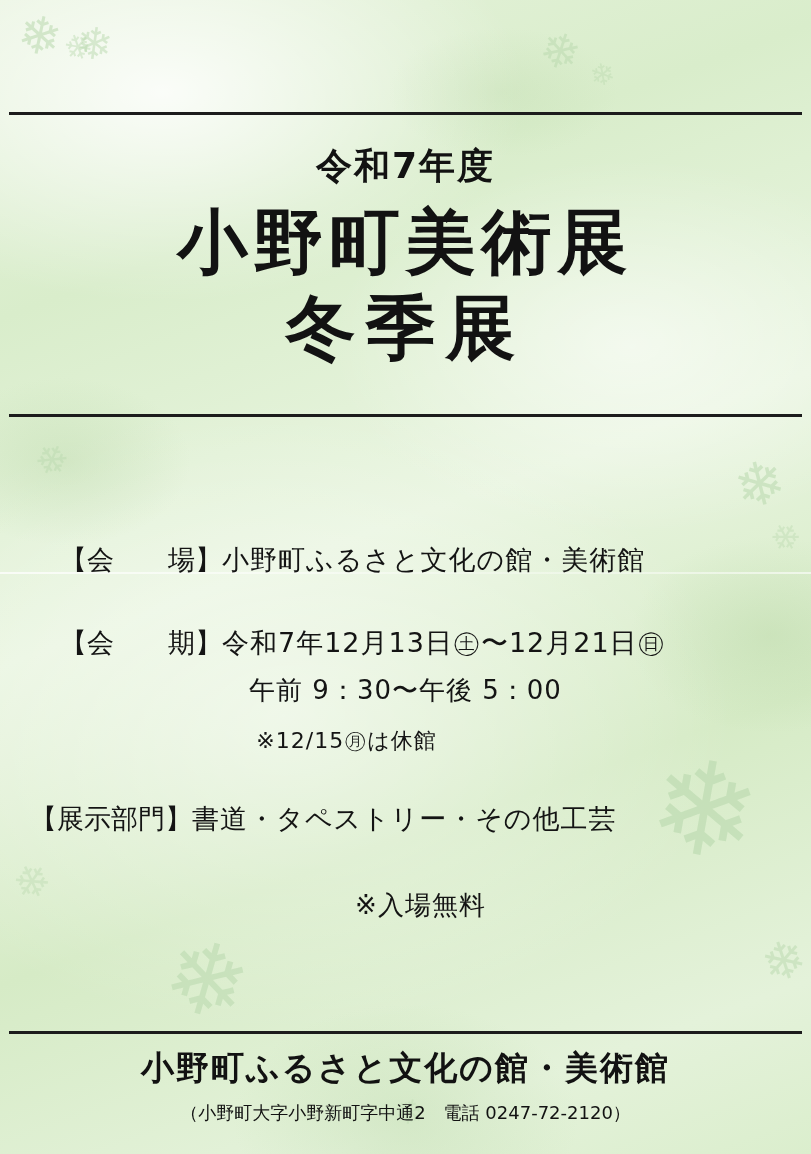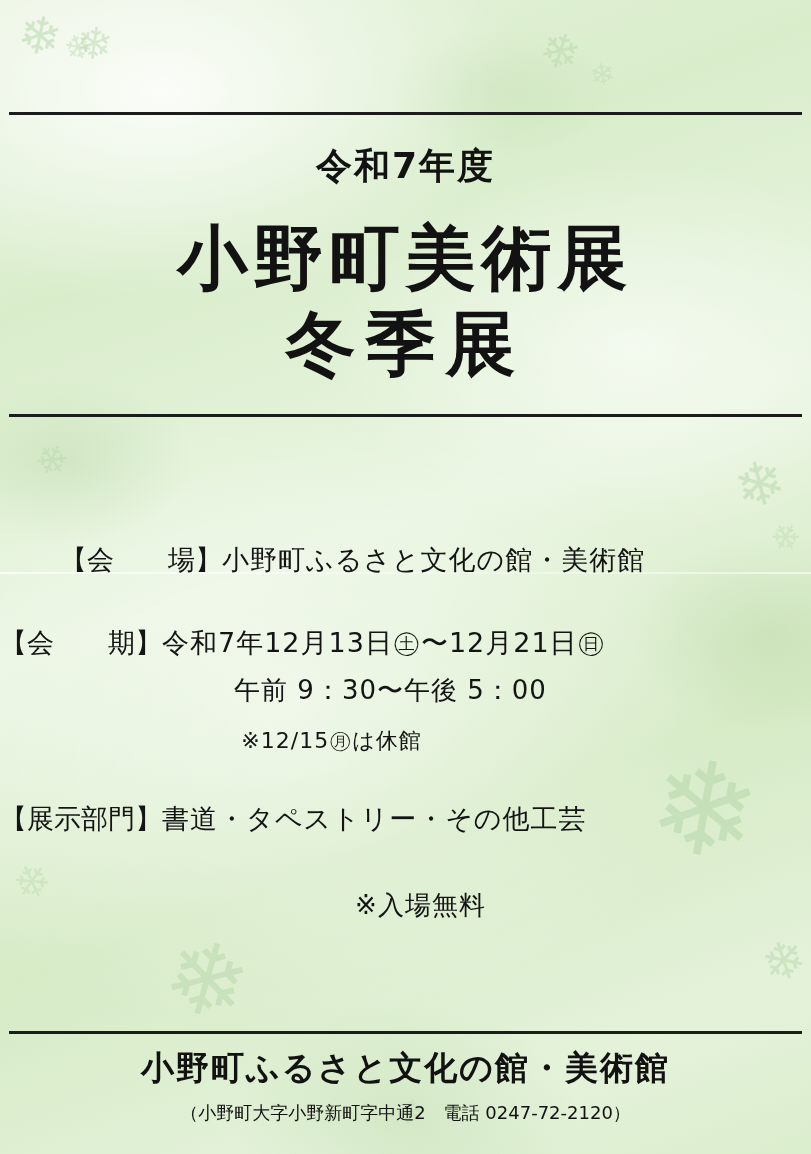--- a/index.html
+++ b/index.html
@@ -79,21 +79,21 @@
     font-family: "DejaVu Sans", sans-serif;
     font-size: 36px;
     font-weight: 700;
     letter-spacing: 2px;
   }
   .main-title {
     font-family: "DejaVu Sans", sans-serif;
     font-size: 70px;
     font-weight: 700;
     letter-spacing: 6px;
-    margin-top: 28px;
+    margin-top: 12px;
     line-height: 1.12;
   }
   .sub-title {
     font-family: Liberation Mono, monospace;
     font-size: 70px;
     font-weight: 700;
     letter-spacing: 10px;
     margin-top: 14px;
     line-height: 1.12;
   }
@@ -102,25 +102,27 @@
     position: absolute;
     left: 0; right: 0;
     top: 540px;
     color: #141414;
     font-family: "DejaVu Sans", sans-serif;
   }
   .row {
     font-size: 27px;
     letter-spacing: 1px;
     line-height: 1.5;
+    padding-left: 30px;
   }
   .row-venue {
     padding-left: 60px;
   }
   .row-period {
+    padding-left: 60px;
     margin-top: 42px;
   }
   .row-hours {
     text-align: center;
     margin-top: 8px;
     padding-right: 30px;
     font-size: 26px;
   }
   .row-closed {
     text-align: center;

